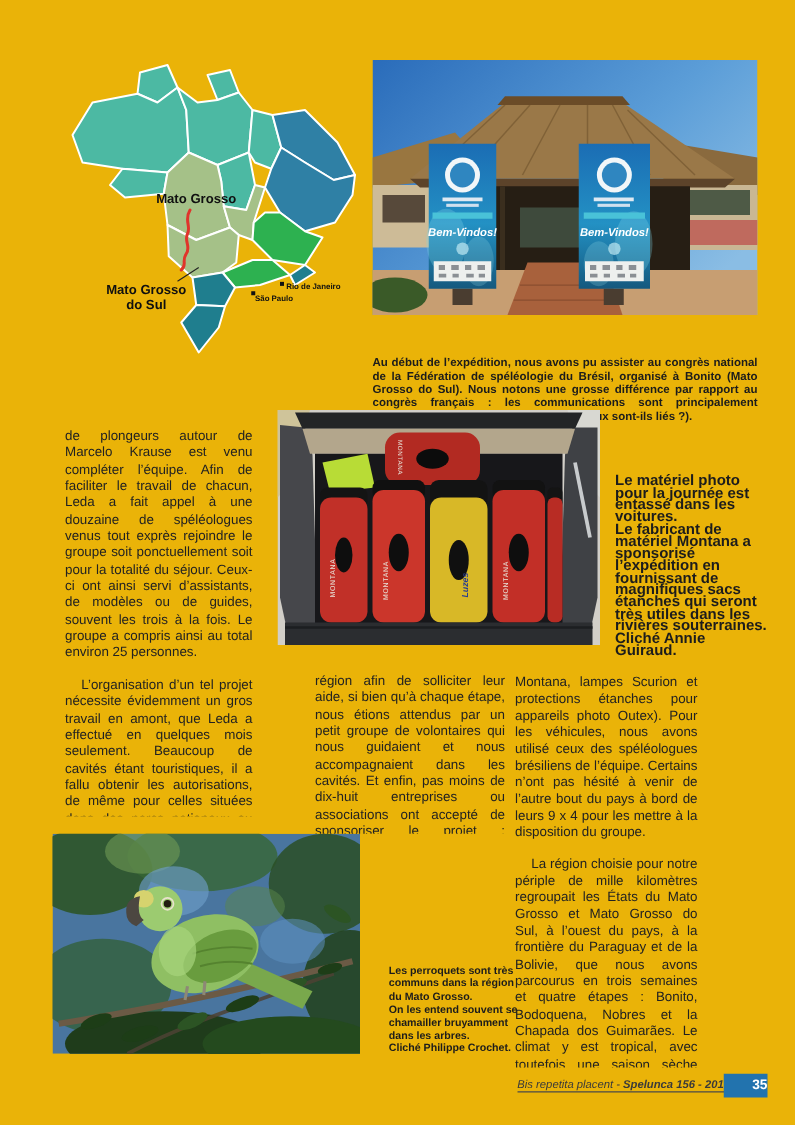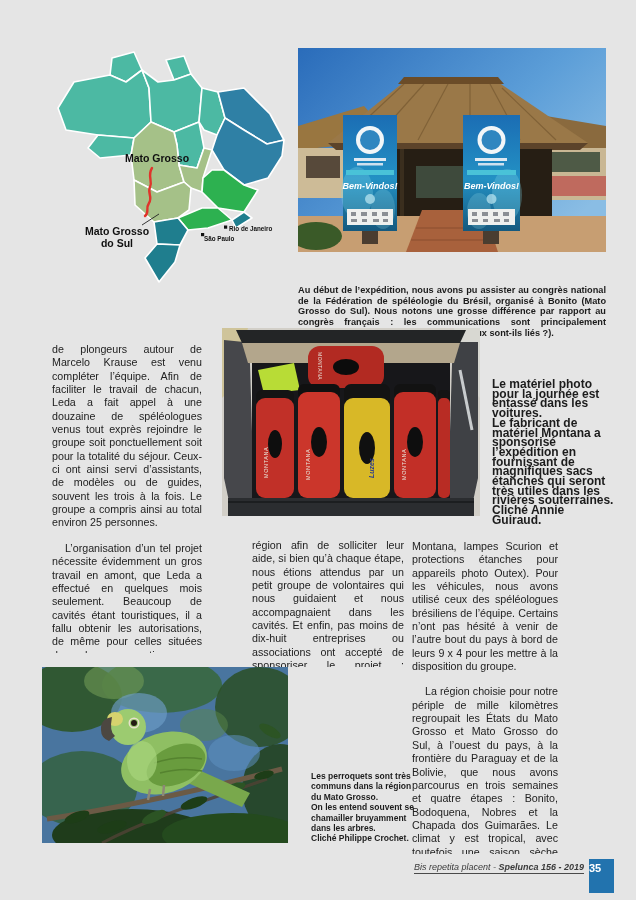--- a/index.html
+++ b/index.html
@@ -1,17 +1,17 @@
 <!DOCTYPE html>
 <html><head>
 <meta charset="utf-8">
 <style>
   html,body{margin:0;padding:0;background:#ffffff;}
   .page{
-    position:relative;width:636px;height:900px;background:#e5e5e5;overflow:hidden;
+    position:relative;width:636px;height:900px;background:#eab308;overflow:hidden;
     font-family:"Liberation Sans",sans-serif;color:#1f1f1f;
   }
   .abs{position:absolute;}
   
   .body-col{font-size:10.7px;line-height:13.35px;text-align:justify;color:#222;overflow:hidden;}
   .body-col p{margin:12px;}
   .body-col p.indent{text-indent:13px;}
   
   .caption{font-weight:bold;color:#1c1c1c;white-space:pre-line;}
   .cap-map{left:40px;top:284px;width:120px;font-size:9px;line-height:11.5px;}
@@ -21,22 +21,22 @@
   
   .fig{display:block;}
   
   .footer{left:0px;top:858px;width:636px;height:24px;}
   .footer-cite{
     position:absolute;right:52px;top:4px;font-size:9px;font-style:italic;color:#3a3a3a;
     border-bottom:1px solid #4a4a4a;padding-bottom:1px;
   }
   .footer-cite .bold{font-weight:bold;}
   .pagenum{
-    position:absolute;right:22px;top:1px;width:25px;height:34px;
-    color:#ffffff;font-size:11px;font-weight:bold;text-align:left;line-height:19px;
+    position:absolute;right:22px;top:1px;width:25px;height:19px;
+    color:#ffffff;font-size:11px;font-weight:bold;text-align:right;line-height:19px;padding-left:10px;
   }
   svg text{font-family:"Liberation Sans",sans-serif;}
 </style>
 </head>
 <body>
 
 <div class="page">
 
   <svg class="abs fig" style="left:38px;top:28px;" width="258" height="256" viewBox="0 0 258 256">
     <g stroke="#ffffff" stroke-width="1.6" stroke-linejoin="round">

